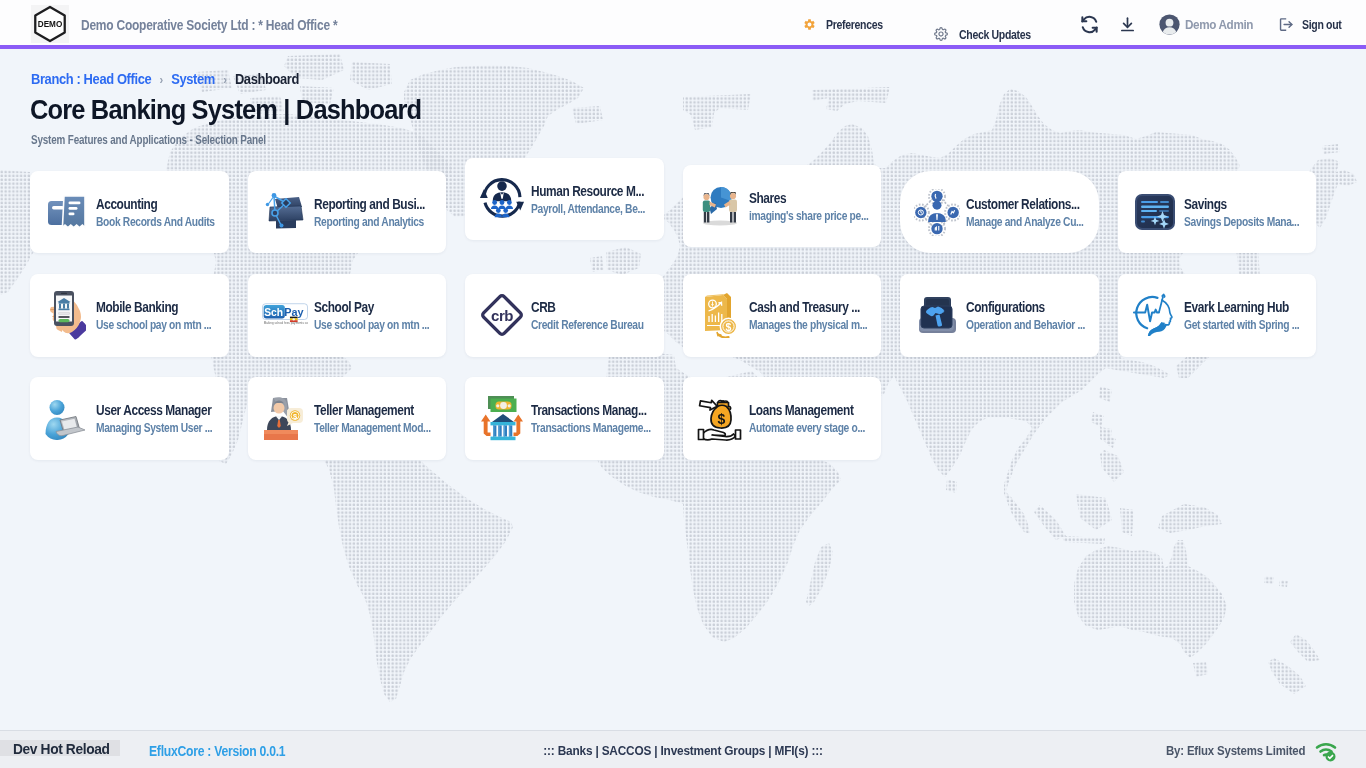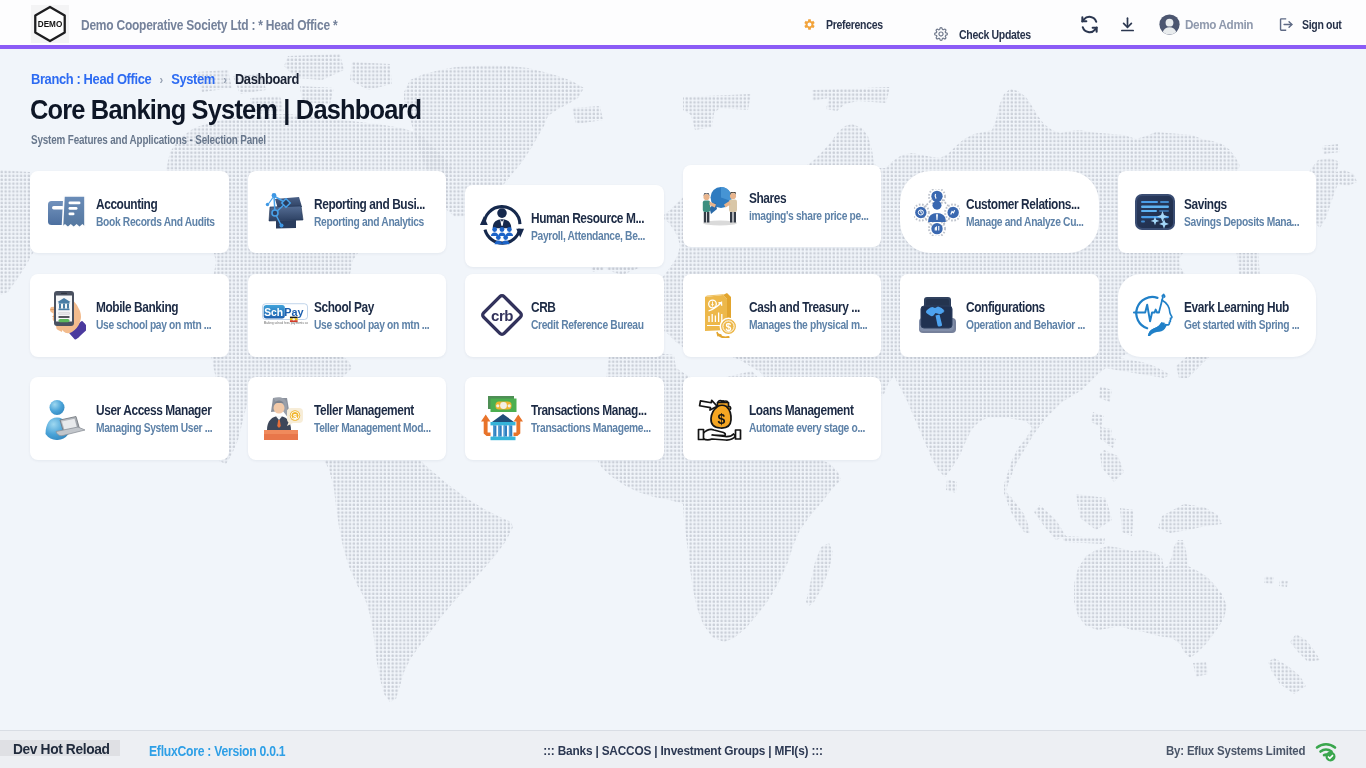--- a/index.html
+++ b/index.html
@@ -216,21 +216,21 @@
   <circle cx="19.5" cy="35.5" r="2" fill="#3e97e4"></circle>
   <circle cx="5.5" cy="14.5" r="1.7" fill="#3e97e4"></circle>
   <path d="M6,14.5 L12,6" stroke="#49a2ea" stroke-width="1.2"></path>
  </svg>
     </div>
  <div class="tx">
       <div class="t">Reporting and Busi...</div>
       <div class="s">Reporting and Analytics</div>
     </div>
 </div>
-<div class="card" style="left:465px;top:185px;">
+<div class="card" style="left:465px;top:158px;">
  <div class="ic">
       <svg width="50" height="50" viewBox="0 0 50 50">
   <g fill="none" stroke="#16294d" stroke-width="3.4">
    <path d="M5.5,24 A19.5,19.5 0 0 1 44.5,23"></path>
    <path d="M44.5,28 A19.5,19.5 0 0 1 6.5,29"></path>
   </g>
   <path d="M40.5,28 l8.5,0 -4.2,9.5 Z" fill="#16294d"></path>
   <path d="M1,24 l8.5,0 -4.2,-9.5 Z" fill="#16294d"></path>
   <circle cx="25" cy="11" r="5.2" fill="#16294d"></circle>
   <path d="M15,26.5 c0,-5.8 4.2,-8.8 10,-8.8 s10,3 10,8.8 l0,0.9 -20,0 Z" fill="#16294d"></path>
@@ -459,21 +459,21 @@
    <path d="M20.5,21.5 l4,-1 2.5,10 q0.3,1.5 -1.2,1.8 l-1.5,0.3 q-1.5,0.2 -1.8,-1.3 Z"></path>
    <path d="M26,14 q2.5,1 3.5,3 l-1.5,2 -2.5,-1 Z" opacity="0.85"></path>
   </g>
  </svg>
     </div>
  <div class="tx">
       <div class="t">Configurations</div>
       <div class="s">Operation and Behavior ...</div>
     </div>
 </div>
-<div class="card" style="left:1117.5px;top:274.3px;border-radius:23px;">
+<div class="card" style="left:1117.5px;top:274.3px;">
  <div class="ic">
       <svg width="47" height="47" viewBox="0 0 47 47">
   <g fill="none" stroke="#2080c8" stroke-width="2.3" stroke-linecap="round">
    <path d="M26,5.5 A16,16 0 1 0 15.5,36.5"></path>
   </g>
   <path d="M2,20.5 L10.5,20.5 13.5,20.5 15.5,12.5 18.5,29.5 20.5,20.5 23,20.5 24.2,17.5 25.6,20.5 27.5,20.5" fill="none" stroke="#2080c8" stroke-width="2" stroke-linejoin="round" stroke-linecap="round"></path>
   <path d="M27.5,20.5 L31.5,5 31,3.5 32.3,2 33.4,3.8 32.8,5.3" fill="none" stroke="#2080c8" stroke-width="1.8" stroke-linejoin="round"></path>
   <path d="M30,7.5 C35.5,10.5 38.5,16 38.7,20.5 C38.8,22.2 40.3,23.8 40.8,25 C41.1,25.8 39.9,26.1 39.4,26.4 C39.9,27.3 39.5,28 39,28.4 C39.5,29.3 39.2,30.2 38.2,30.5 C38.6,32.2 37.4,33.3 35.6,33.1 L33.4,32.9" fill="none" stroke="#2080c8" stroke-width="1.7"></path>
   <path d="M33.4,32.9 C31.5,36.5 28,38.6 24,39.3 C21.5,39.8 19.5,41.5 18.3,44.5 L16.2,44.5 C17,40.5 19,37.8 22.5,36.6 C26,35.4 28.5,33.5 30,30.5 L33.5,31 Z" fill="#2080c8"></path>
   <path d="M18.3,44.5 C21,41.5 24.5,40.5 28,40.2 C31,39.9 33.5,38 34.8,35 L35.6,33.1 33.4,32.9 30,30.5 C28.5,33.5 26,35.4 22.5,36.6 C19,37.8 17,40.5 16.2,44.5 Z" fill="#2080c8"></path>

